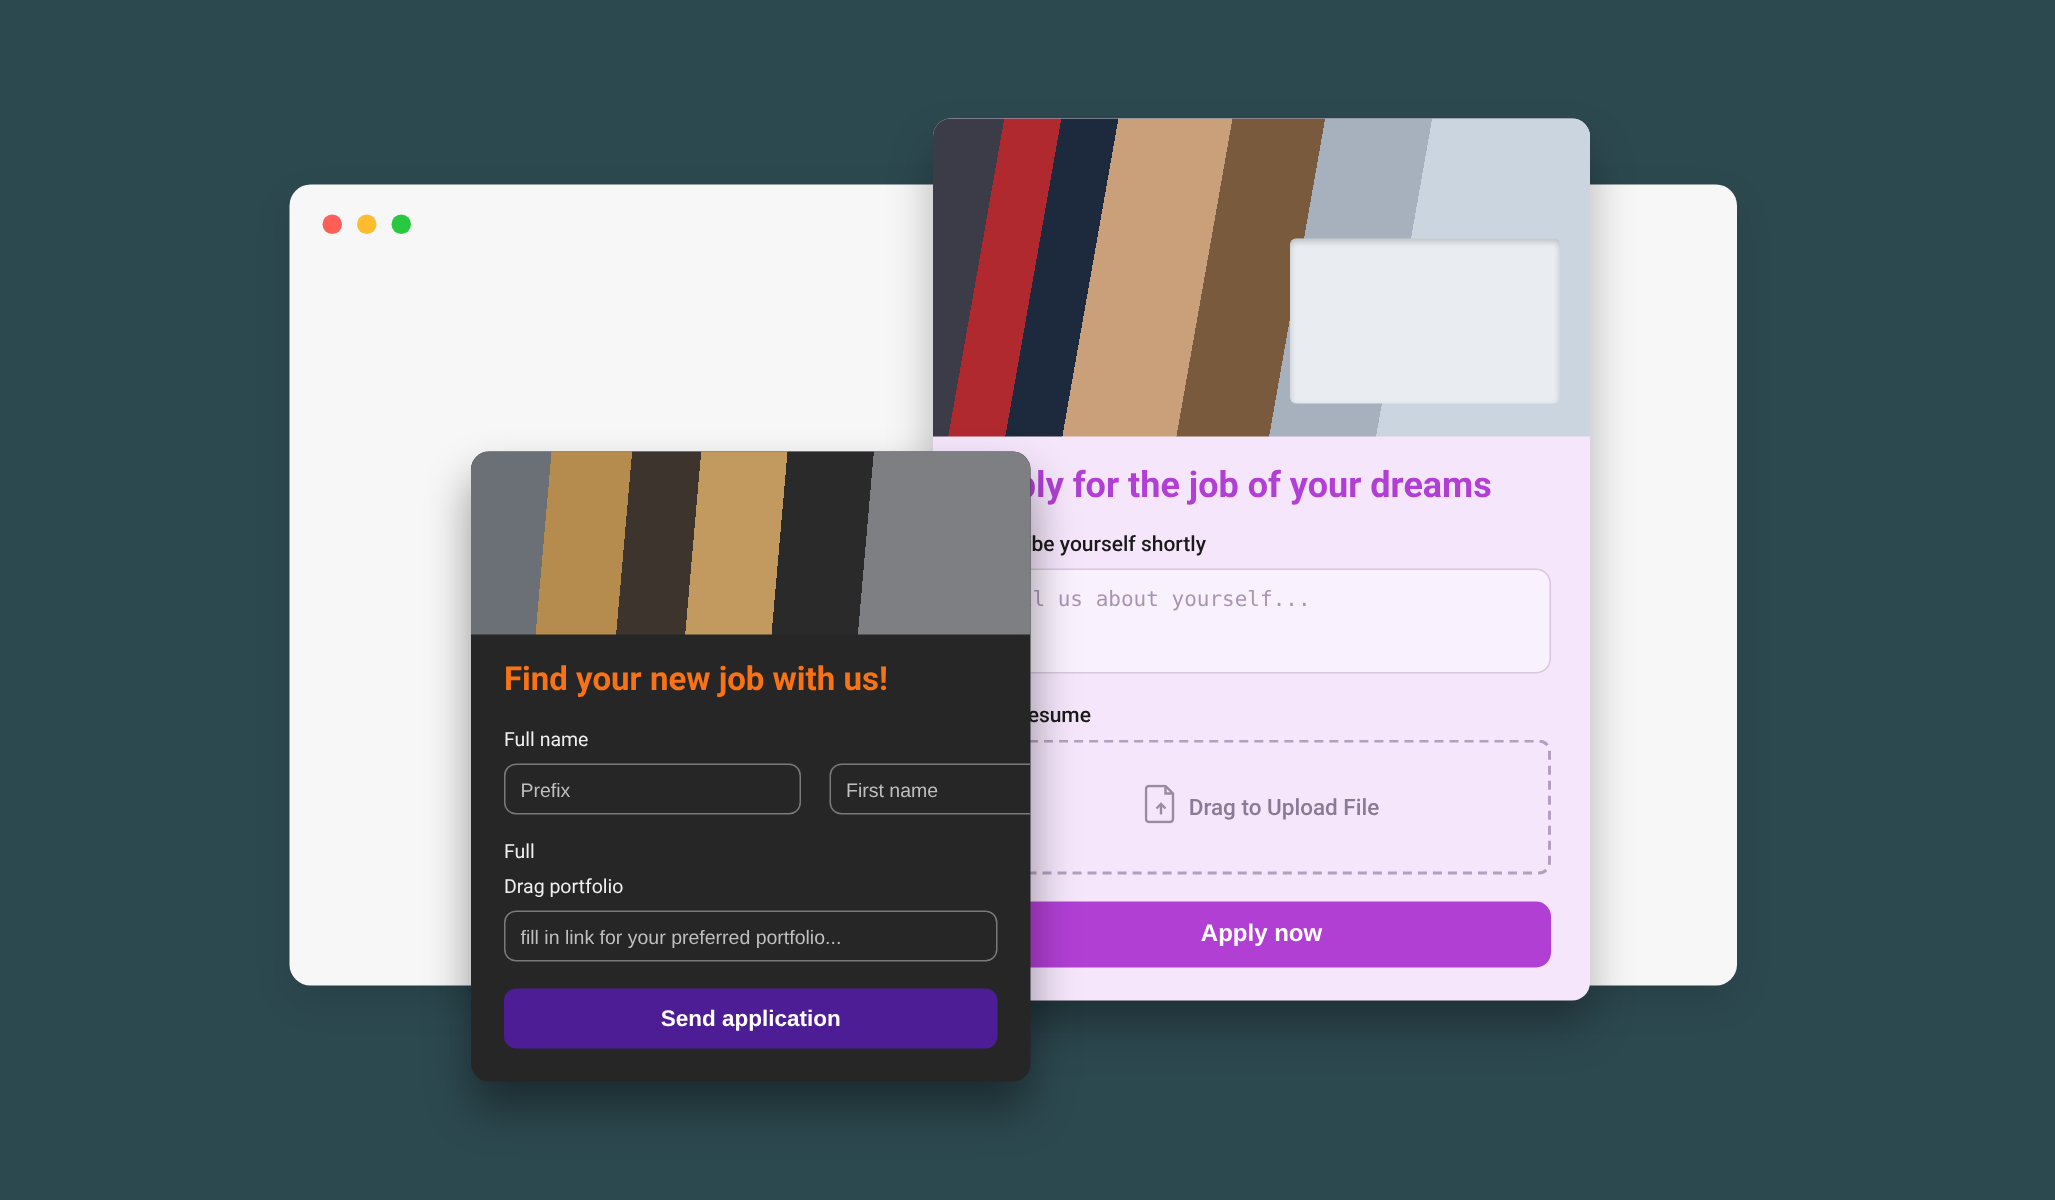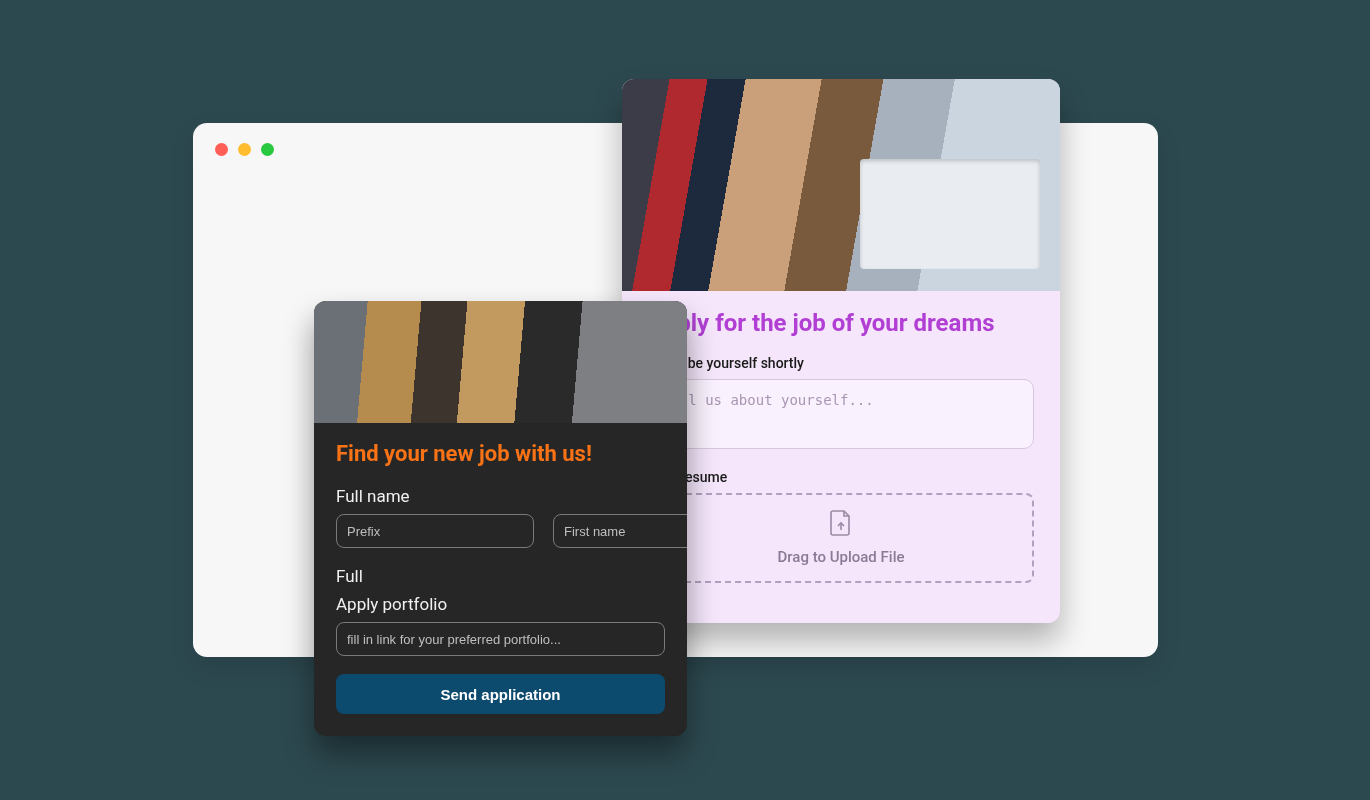--- a/index.html
+++ b/index.html
@@ -96,21 +96,21 @@
     resize:none;
   }
   .purple-textarea::placeholder { color:#a895b3; }
   .gap { height:16px; }
   .dropzone{
     width:100%;
     height:90px;
     border:2px dashed #b49fbf;
     border-radius:8px;
     display:flex;
-    flex-direction:column;
+    flex-direction:row;
     align-items:center;
     justify-content:center;
     gap:8px;
     color:#8a7a95;
     font-size:15px;
     font-weight:500;
     margin-bottom:18px;
     background:#f5e6fb;
     cursor:pointer;
   }
@@ -152,21 +152,21 @@
   .dark-body{
     padding:18px 22px 22px 22px;
   }
   .dark-title{
     color:#f97316;
     font-weight:700;
     font-size:22px;
     margin-bottom:20px;
   }
   .dark-label{
-    font-size:17px;
+    font-size:13px;
     color:#f0f0f0;
     margin-bottom:8px;
     font-weight:400;
   }
   .row{
     display:flex;
     gap:19px;
     margin-bottom:18px;
   }
   .dark-input{
@@ -183,21 +183,21 @@
   .prefix{ flex:0 0 62px; }
   .single{
     width:100%;
     margin-bottom:18px;
   }
   .send-btn{
     width:100%;
     height:40px;
     border:none;
     border-radius:8px;
-    background:#0c4a6e;
+    background:#4c1d95;
     color:#fff;
     font-weight:600;
     font-size:15px;
     cursor:pointer;
   }
 </style>
 </head>
 <body>
 
 <div class="browser">
@@ -224,35 +224,36 @@
         <svg width="22" height="26" viewBox="0 0 22 26" fill="none" stroke="#9a8aa4" stroke-width="1.6">
           <path d="M3 1h11l5 5v17a2 2 0 0 1-2 2H3a2 2 0 0 1-2-2V3a2 2 0 0 1 2-2z"></path>
           <path d="M14 1v5h5"></path>
           <path d="M11 20v-7"></path>
           <path d="M8 16l3-3 3 3"></path>
         </svg>
       </span>
       <span>Drag to Upload File</span>
     </div>
 
+    <button class="apply-btn">Apply now</button>
   </div>
 </div>
 
 <div class="card-dark">
   <div class="hero-dark"></div>
   <div class="dark-body">
     <div class="dark-title">Find your new job with us!</div>
 
     <div class="dark-label">Full name</div>
     <div class="row">
       <input class="dark-input prefix" placeholder="Prefix" style="">
       <input class="dark-input" placeholder="First name" style="">
 
     </div>
 
     <div class="dark-label">Full</div>
 
-    <div class="dark-label">Apply portfolio</div>
+    <div class="dark-label">Drag portfolio</div>
     <input class="dark-input single" placeholder="fill in link for your preferred portfolio..." style="">
 
     <button class="send-btn">Send application</button>
   </div>
 </div>
 
 </body></html>

